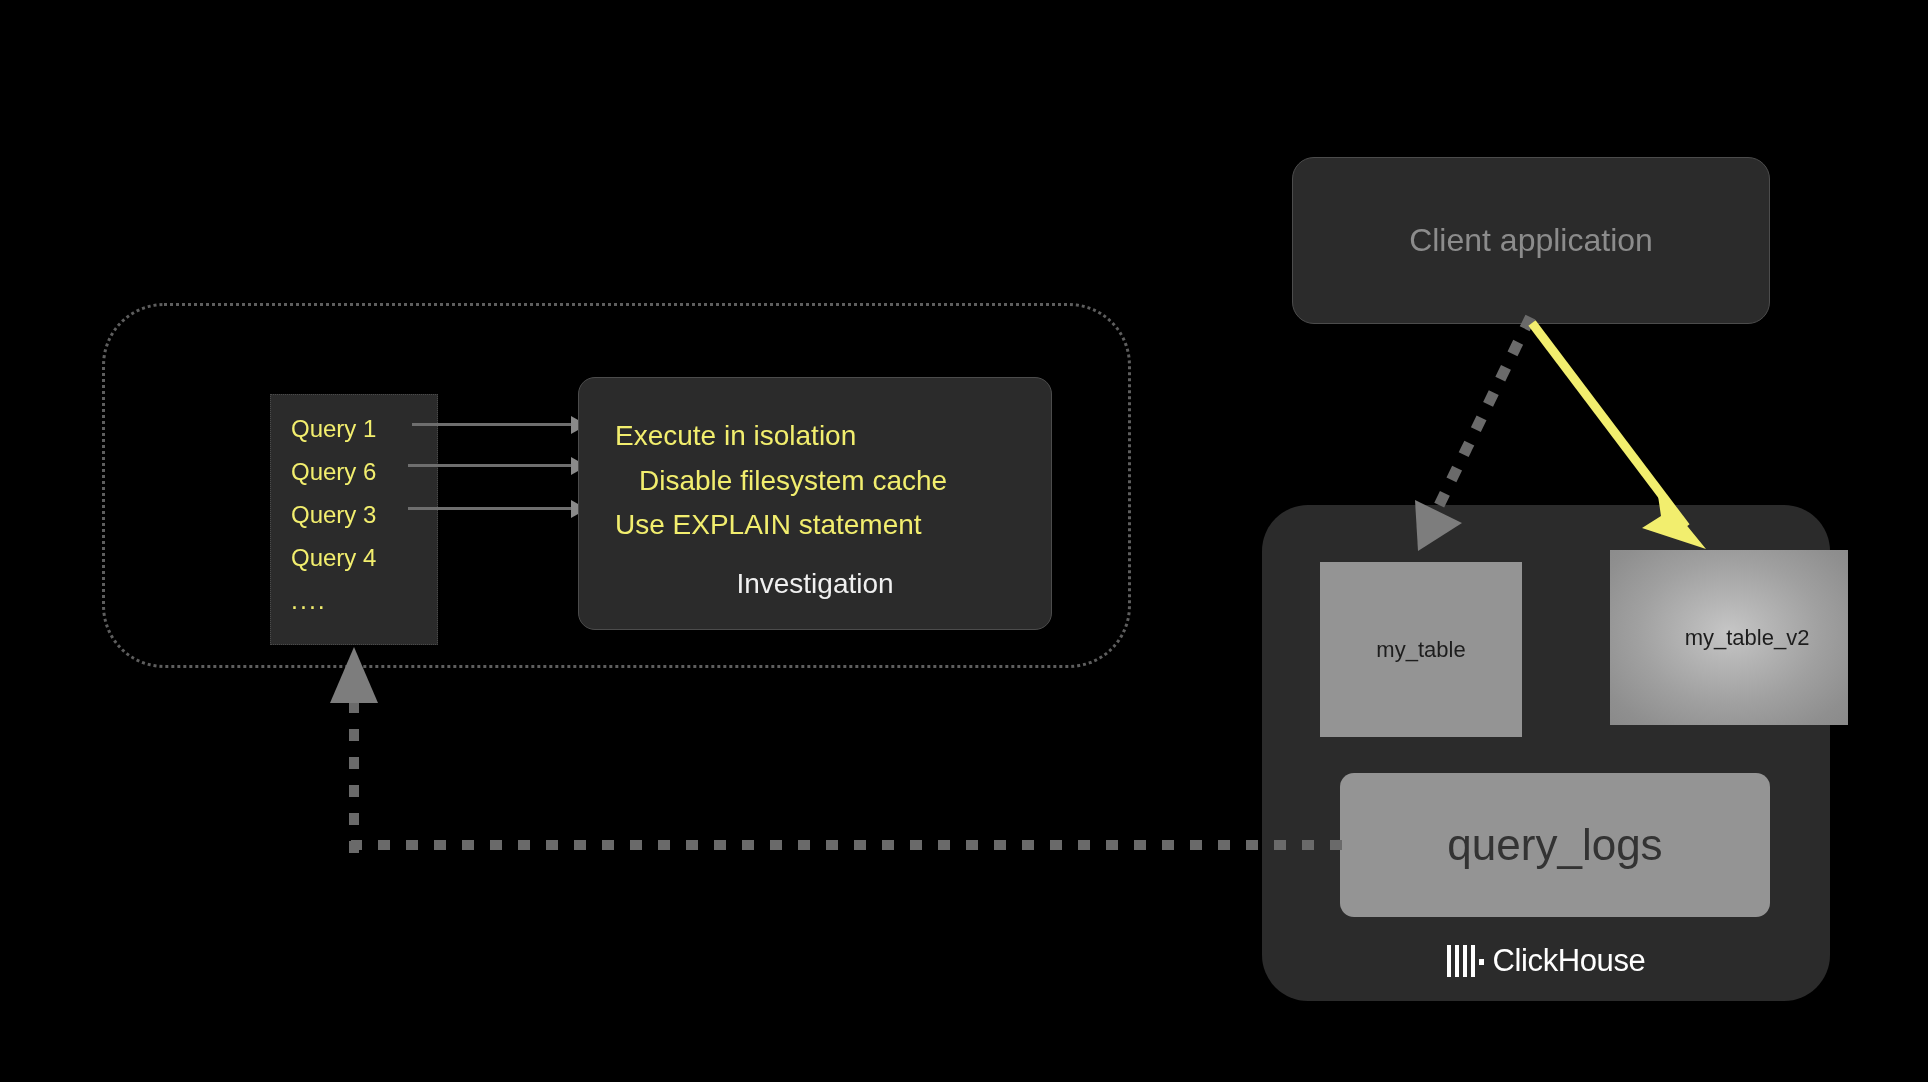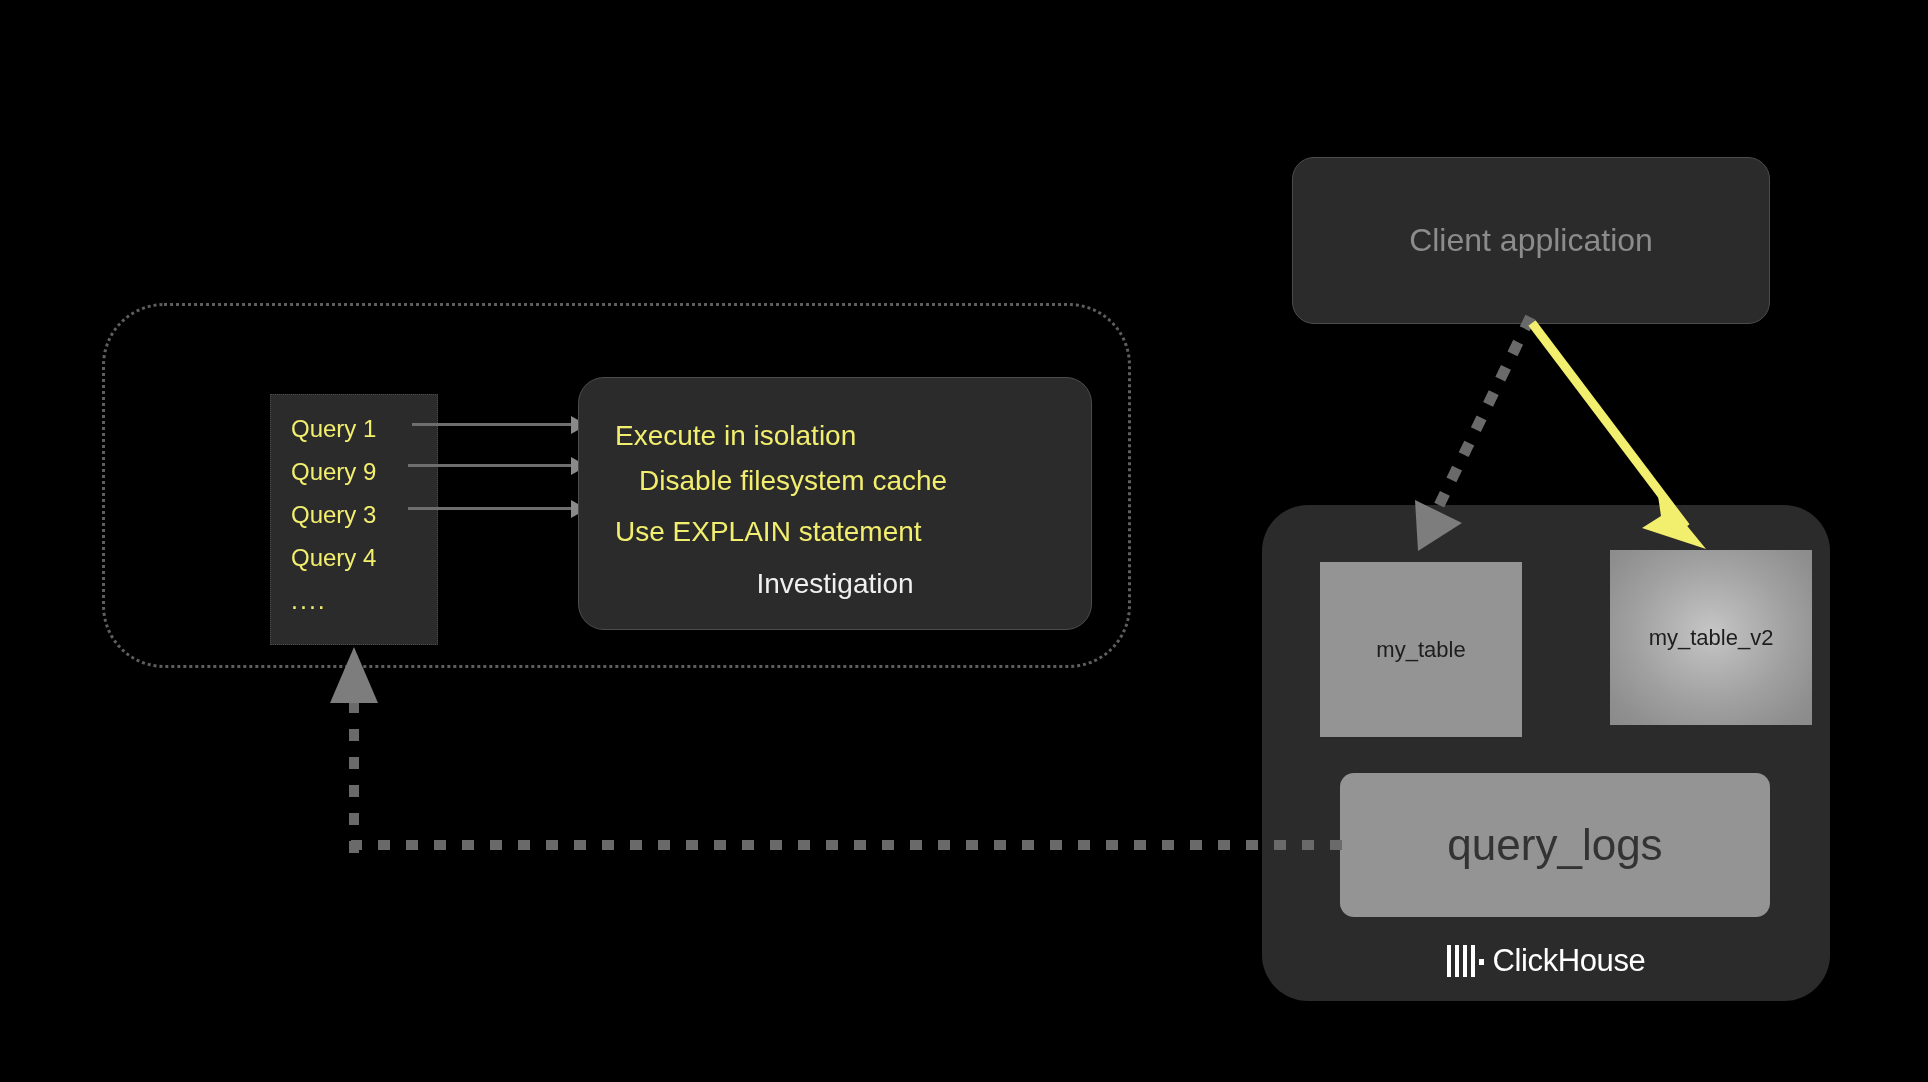--- a/index.html
+++ b/index.html
@@ -49,37 +49,37 @@
   .query-item.ellipsis {
     letter-spacing: 2px;
     font-size: 25px;
   }
 
   
   #investigation-panel {
     position: absolute;
     left: 578px;
     top: 377px;
-    width: 514px;
+    width: 474px;
     height: 253px;
     background: #2b2b2b;
     border: 1px solid #4c4c4c;
-    border-radius: 26px;
+    border-radius: 17px;
     box-sizing: border-box;
   }
   .inv-line {
     position: absolute;
     left: 36px;
     color: #f2ee6e;
     font-size: 28px;
     white-space: nowrap;
   }
   #inv-line-0 { top: 42px; }
   #inv-line-1 { top: 87px; margin-left: 24px; }
-  #inv-line-2 { top: 131px; margin-top: 7px; }
+  #inv-line-2 { top: 131px; }
   #investigation-caption {
     position: absolute;
     left: 0;
     right: 0;
     top: 190px;
     text-align: center;
     color: #f0f0f0;
     font-size: 28px;
   }
 
@@ -142,20 +142,21 @@
     background: #949494;
     display: flex;
     align-items: center;
     justify-content: center;
   }
   #table-my-table { left: 58px; top: 45px; margin-top: 12px; }
   #table-my-table-v2 {
     left: 348px;
     top: 45px;
     background: radial-gradient(ellipse at 50% 47%, #c6c6c6 0%, #b5b5b5 24%, #a0a0a0 55%, #8f8f8f 85%, #8a8a8a 100%);
+    padding-left: 36px;
   }
   .table-label {
     color: #1d1d1d;
     font-size: 22px;
   }
   #table-query-logs {
     position: absolute;
     left: 78px;
     top: 268px;
     width: 430px;
@@ -217,21 +218,21 @@
 </style>
 </head>
 <body>
 
 <div id="stage">
 
   <div id="analysis-boundary"></div>
 
   <div id="query-list">
     <div class="query-item">Query 1</div>
-    <div class="query-item">Query 9</div>
+    <div class="query-item">Query 6</div>
     <div class="query-item">Query 3</div>
     <div class="query-item">Query 4</div>
     <div class="query-item ellipsis">....</div>
   </div>
 
   <div class="connector" id="connector-0"></div>
   <div class="connector" id="connector-1"></div>
   <div class="connector" id="connector-2"></div>
 
   <div id="investigation-panel">

